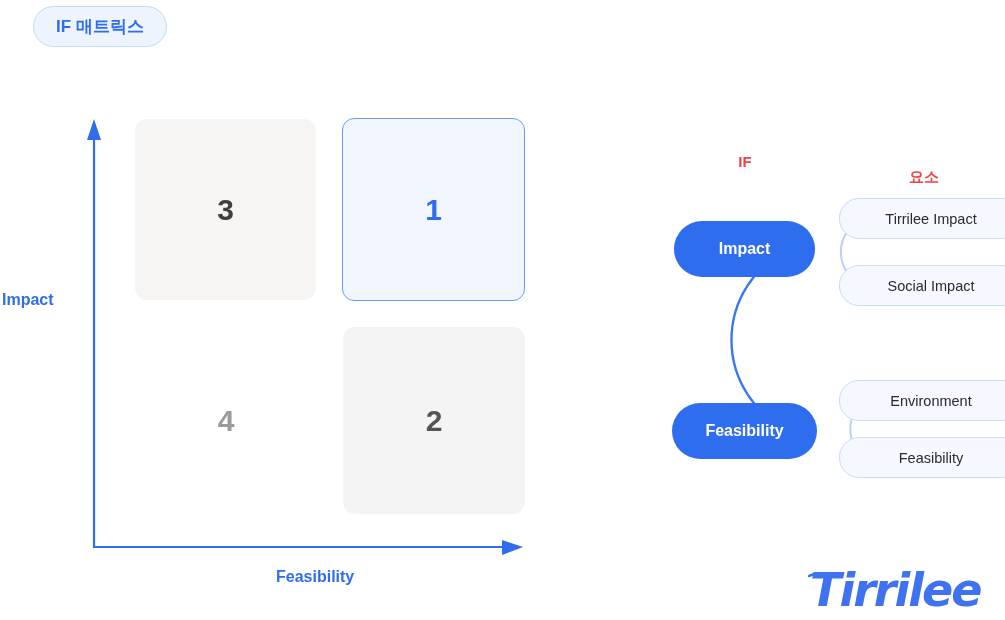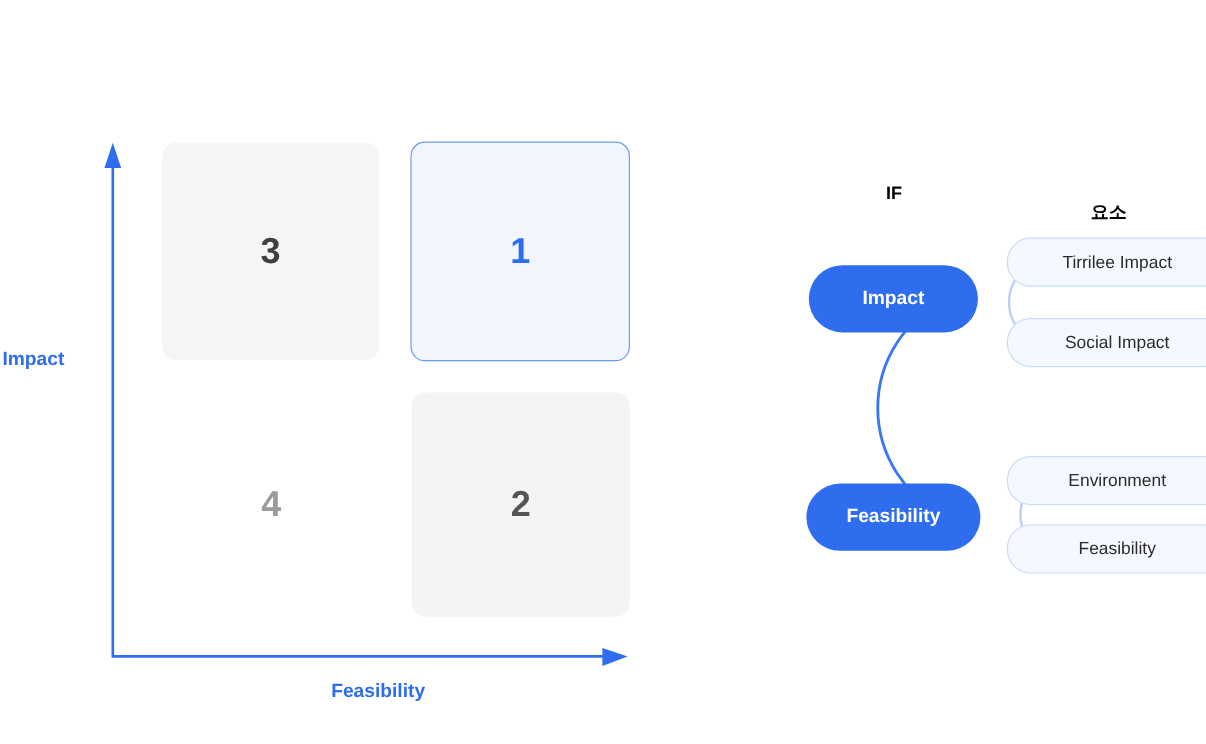--- a/index.html
+++ b/index.html
@@ -95,21 +95,21 @@
     position: absolute;
     left: 0;
     top: 0;
     width: 1005px;
     height: 620px;
     pointer-events: none;
   }
 
   .col-head {
     position: absolute;
-    color: #000000;
+    color: #ef4444;
     font-size: 15px;
     font-weight: bold;
     white-space: nowrap;
     text-align: center;
   }
   .col-head-if { left: 714px; top: 153px; width: 62px; }
   .col-head-elem { left: 893px; top: 152px; width: 62px; margin-top: 16px; }
 
   .pill-main {
     position: absolute;
@@ -173,20 +173,23 @@
     top: 8px;
     width: 26px;
     height: 16px;
   }
 </style>
 </head>
 <body>
 
 <div id="canvas">
 
+  <div class="badge">
+    <span>IF 매트릭스</span>
+  </div>
 
   <svg class="axis-svg" viewBox="0 0 1005 620" xmlns="http://www.w3.org/2000/svg">
 
     <line x1="94" y1="548" x2="94" y2="134" stroke="#2f6def" stroke-width="2.2"></line>
     <polygon points="94,119 87,140 101,140" fill="#2f6def"></polygon>
 
     <line x1="94" y1="547" x2="508" y2="547" stroke="#2f6def" stroke-width="2.2"></line>
     <polygon points="523,547 502,540 502,555" fill="#2f6def"></polygon>
   </svg>
 
@@ -231,14 +234,20 @@
   <div class="pill-sub pill-si">
     <span>Social Impact</span>
   </div>
   <div class="pill-sub pill-cap">
     <span>Environment</span>
   </div>
   <div class="pill-sub pill-env">
     <span>Feasibility</span>
   </div>
 
+  <div class="logo">
+    <svg class="logo-swoosh" viewBox="0 0 26 16" xmlns="http://www.w3.org/2000/svg">
+      <path d="M1 3 C 6 0, 14 1, 22 6" fill="none" stroke="#3e72f0" stroke-width="2.6" stroke-linecap="round"></path>
+    </svg>
+    <div class="logo-text">Tirrilee</div>
+  </div>
 
 </div>
 
 </body></html>

